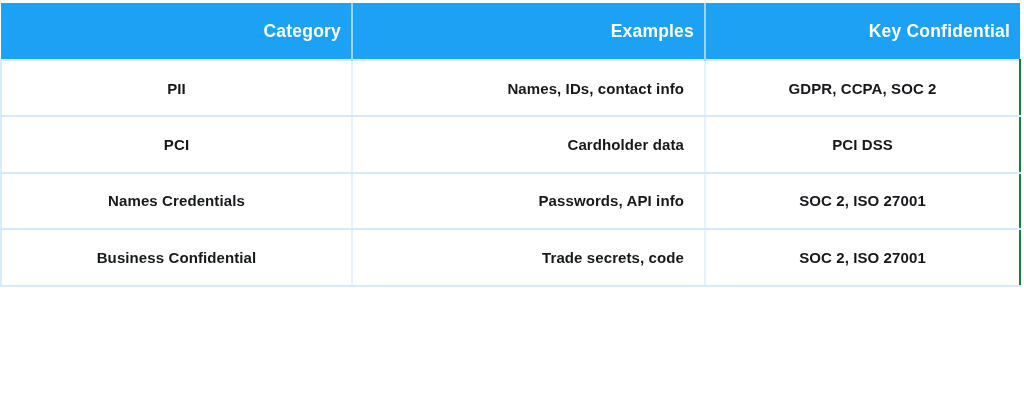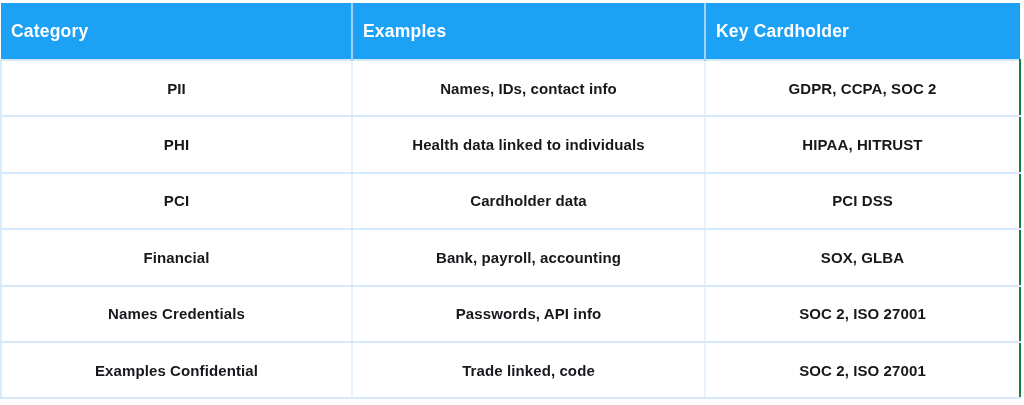--- a/index.html
+++ b/index.html
@@ -42,21 +42,21 @@
   }
 
   thead th {
     height: 57px;
     padding: 0 10px;
     box-sizing: border-box;
     color: #ffffff;
     font-size: 17.5px;
     font-weight: bold;
     letter-spacing: 0.2px;
-    text-align: left;
+    text-align: right;
     vertical-align: middle;
     border: none;
     background: #1da1f5;
   }
 
   thead th.sep-left {
     border-left: 2px solid #9ed3fa;
     margin-left: 13px;
   }
 
@@ -74,20 +74,21 @@
     border-top: 2px solid #d6e9fb;
     border-bottom: 2px solid #d6e9fb;
   }
 
   tbody td.cell-category {
     border-left: 2px solid #d9ecfc;
     border-right: 2px solid #e6f2fd;
   }
   tbody td.cell-examples {
     border-right: 2px solid #e6f2fd;
+    text-align: right;
   }
   tbody td.cell-regulations {
     border-right: 2px solid #15803d;
   }
 
   tbody tr.data-row:last-child td {
     border-bottom: 2px solid #d6e9fb;
   }
 </style>
 </head>
@@ -97,49 +98,39 @@
   <table class="data-table">
     <colgroup>
       <col class="col-category">
       <col class="col-examples">
       <col class="col-regulations">
     </colgroup>
     <thead>
       <tr class="header-row">
         <th>Category</th>
         <th class="sep-left">Examples</th>
-        <th class="sep-left">Key Cardholder</th>
+        <th class="sep-left">Key Confidential</th>
       </tr>
     </thead>
     <tbody>
       <tr class="data-row">
         <td class="cell-category">PII</td>
         <td class="cell-examples">Names, IDs, contact info</td>
         <td class="cell-regulations">GDPR, CCPA, SOC 2</td>
       </tr>
       <tr class="data-row">
-        <td class="cell-category">PHI</td>
-        <td class="cell-examples">Health data linked to individuals</td>
-        <td class="cell-regulations">HIPAA, HITRUST</td>
-      </tr>
-      <tr class="data-row">
         <td class="cell-category">PCI</td>
         <td class="cell-examples">Cardholder data</td>
         <td class="cell-regulations">PCI DSS</td>
-      </tr>
-      <tr class="data-row">
-        <td class="cell-category">Financial</td>
-        <td class="cell-examples">Bank, payroll, accounting</td>
-        <td class="cell-regulations">SOX, GLBA</td>
       </tr>
       <tr class="data-row">
         <td class="cell-category">Names Credentials</td>
         <td class="cell-examples">Passwords, API info</td>
         <td class="cell-regulations">SOC 2, ISO 27001</td>
       </tr>
       <tr class="data-row">
-        <td class="cell-category">Examples Confidential</td>
-        <td class="cell-examples">Trade linked, code</td>
+        <td class="cell-category">Business Confidential</td>
+        <td class="cell-examples">Trade secrets, code</td>
         <td class="cell-regulations">SOC 2, ISO 27001</td>
       </tr>
     </tbody>
   </table>
 </div>
 
 </body></html>

